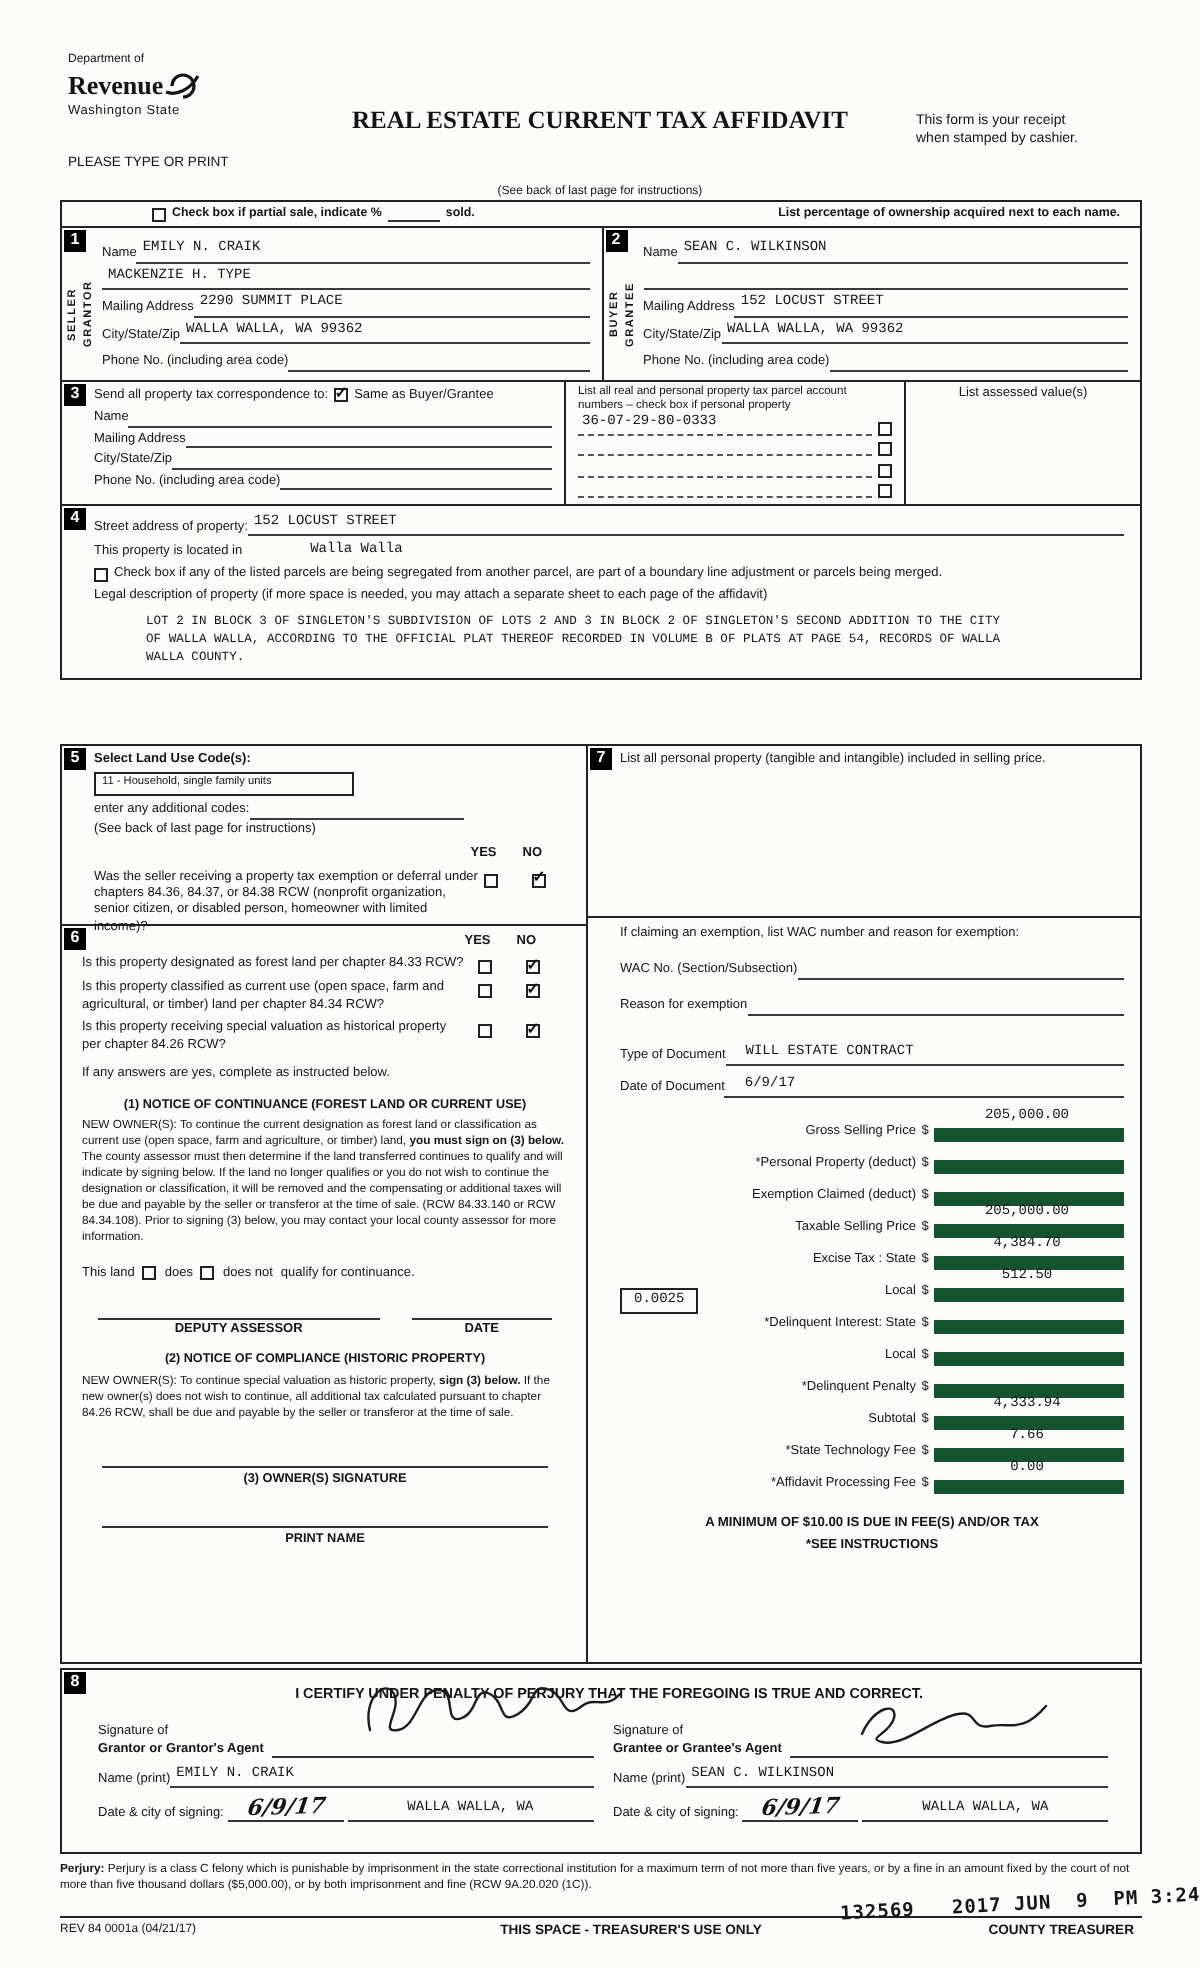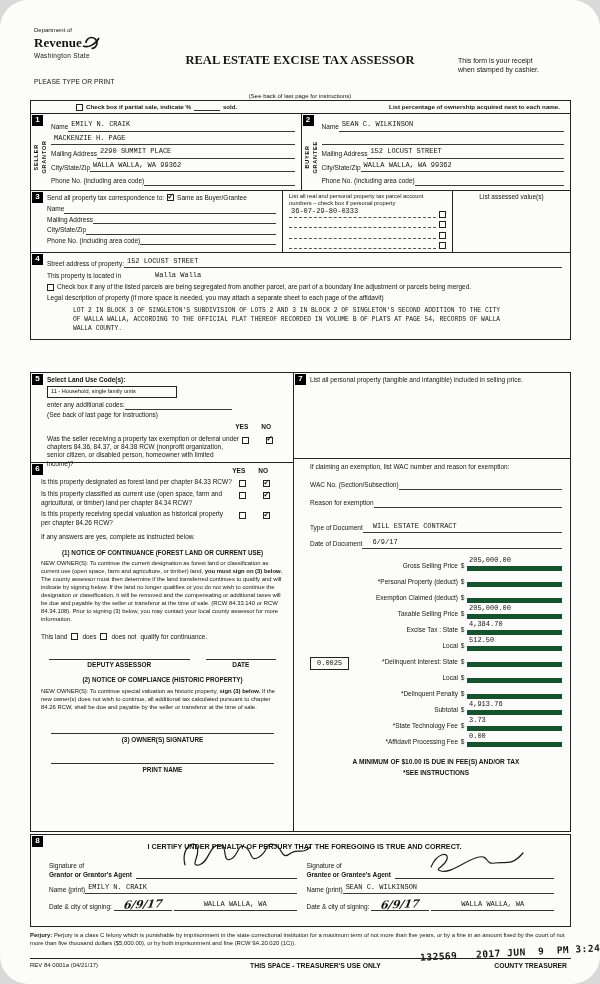--- a/index.html
+++ b/index.html
@@ -1,18 +1,18 @@
 <!DOCTYPE html>
 <html><head>
 <meta charset="utf-8">
 <style>
 *{margin:0;padding:0;box-sizing:border-box;}
 html,body{background:#d9d9d9;}
 body{width:600px;margin:0 auto;}
-.page{position:relative;width:600px;height:984px;background:#fcfcfa;font-family:"Liberation Sans",sans-serif;font-size:6.5px;line-height:1.3;color:#141414;overflow:hidden;border-radius:28px;}
+.page{position:relative;width:600px;height:984px;background:#fcfcfa;font-family:"Liberation Sans",sans-serif;font-size:6.5px;line-height:1.3;color:#141414;overflow:hidden;}
 .b{font-weight:bold;}
 .typed{font-family:"Liberation Mono",monospace;font-size:7px;white-space:nowrap;}
 .wrapok{white-space:normal;}
 .hand{font-family:"DejaVu Serif",serif;font-style:italic;font-weight:bold;font-size:11px;display:inline-block;transform:skewX(-10deg) rotate(-2deg);line-height:1;}
 .badge{position:absolute;top:1px;left:1px;width:11px;height:11px;background:#000;color:#fff;font-size:8px;font-weight:bold;display:flex;align-items:center;justify-content:center;}
 .cb{width:7px;height:7px;border:1px solid #222;display:inline-flex;align-items:center;justify-content:center;background:#fff;flex:none;vertical-align:-1px;}
 .cb .mk{font-size:8px;font-weight:bold;line-height:1;margin-top:-2px;}
 .frow{display:flex;align-items:flex-end;}
 .lbl{white-space:nowrap;}
 .fill{flex:1;border-bottom:1px solid #3a3a3a;padding:0 2px 1px 3px;min-height:8px;}
@@ -87,23 +87,23 @@
 .pp-space{height:74px;}
 .exemption-block{border-top:1px solid #222;margin:0 -8px 0 -16px;padding:4px 8px 0 16px;}
 .exm-row{display:flex;align-items:flex-end;height:18px;}
 .doc-row{display:flex;align-items:flex-end;height:20px;margin-top:5px;}
 .doc-row2{display:flex;align-items:flex-end;height:16px;}
 .doc-fill{flex:1;border-bottom:1px solid #3a3a3a;padding:0 2px 1px 10px;}
 .money{margin-top:6px;}
 .mrow{display:flex;align-items:flex-end;height:16px;}
 .mlabel{width:148px;text-align:right;white-space:nowrap;}
 .mlabel.rate{display:flex;justify-content:space-between;align-items:flex-end;text-align:right;}
-.rate-box{border:1.2px solid #222;padding:1px 6px;position:relative;top:19px;font-family:Liberation Mono, monospace;}
+.rate-box{border:1.2px solid #222;padding:1px 6px;position:relative;top:6px;font-family:Liberation Mono, monospace;}
 .mdollar{width:9px;text-align:center;}
-.mline{flex:1;border-bottom:5px solid #14532d;text-align:left;padding:0 4px 1px 2px;min-height:8px;}
+.mline{flex:1;border-bottom:7px solid #14532d;text-align:center;padding:0 4px 1px 2px;min-height:8px;}
 .min-note{text-align:center;font-weight:bold;margin-top:11px;font-size:6.6px;}
 .see-instr{text-align:center;font-weight:bold;margin-top:3px;}
 
 .box3{top:834px;height:93px;}
 .sec8{position:relative;height:100%;padding:4px 8px 4px 16px;}
 .certify{text-align:center;font-weight:bold;font-size:7.2px;margin-top:3px;}
 .sig-cols{display:flex;margin-top:11px;}
 .sig-col{width:50%;padding:0 8px 0 2px;}
 .sig-label-row{display:flex;align-items:flex-end;}
 .sig-label{line-height:1.3;}
@@ -135,21 +135,21 @@
       <span class="logo-rev">Revenue</span>
       <svg class="swoosh" width="18" height="16" viewBox="0 0 18 16">
           <path d="M4 8 A5.5 5.5 0 1 1 9.5 13.5" fill="none" stroke="#141414" stroke-width="1.6"></path>
           <path d="M1 11 C6 13 13 10 17 3" fill="none" stroke="#141414" stroke-width="1.6"></path>
         </svg>
     </div>
     <div class="logo-line3">Washington State</div>
   </div>
 
   <div class="title-block">
-    <div class="main-title">REAL ESTATE EXCISE TAX ASSESSOR</div>
+    <div class="main-title">REAL ESTATE CURRENT TAX AFFIDAVIT</div>
   </div>
 
   <div class="receipt">
     <div>This form is your receipt</div>
     <div>when stamped by cashier.</div>
   </div>
 
   <div class="type-print">PLEASE TYPE OR PRINT</div>
   <div class="see-back-top">(See back of last page for instructions)</div>
 
@@ -171,21 +171,21 @@
         <div class="badge">1</div>
         <div class="side-strip">
           <span class="vtext">SELLER</span>
           <span class="vtext">GRANTOR</span>
         </div>
         <div class="frow">
             <span class="lbl">Name</span>
             <span class="fill"><span class="typed">EMILY N. CRAIK</span></span>
           </div>
         <div class="frow">
-            <span class="fill"><span class="typed">MACKENZIE H. PAGE</span></span>
+            <span class="fill"><span class="typed">MACKENZIE H. TYPE</span></span>
           </div>
         <div class="frow">
             <span class="lbl">Mailing Address</span>
             <span class="fill"><span class="typed">2290 SUMMIT PLACE</span></span>
           </div>
         <div class="frow">
             <span class="lbl">City/State/Zip</span>
             <span class="fill"><span class="typed">WALLA WALLA, WA  99362</span></span>
           </div>
         <div class="frow">
@@ -456,26 +456,26 @@
             <span class="mline"><span class="typed"></span></span>
           </div>
         <div class="mrow">
             <span class="mlabel">*Delinquent Penalty</span>
             <span class="mdollar">$</span>
             <span class="mline"><span class="typed"></span></span>
           </div>
         <div class="mrow">
             <span class="mlabel">Subtotal</span>
             <span class="mdollar">$</span>
-            <span class="mline"><span class="typed">4,913.76</span></span>
+            <span class="mline"><span class="typed">4,333.94</span></span>
           </div>
         <div class="mrow">
             <span class="mlabel">*State Technology Fee</span>
             <span class="mdollar">$</span>
-            <span class="mline"><span class="typed">3.73</span></span>
+            <span class="mline"><span class="typed">7.66</span></span>
           </div>
         <div class="mrow">
             <span class="mlabel">*Affidavit Processing Fee</span>
             <span class="mdollar">$</span>
             <span class="mline"><span class="typed">0.00</span></span>
           </div>
       </div>
 
       <div class="min-note">A MINIMUM OF $10.00 IS DUE IN FEE(S) AND/OR TAX</div>
       <div class="see-instr">*SEE INSTRUCTIONS</div>

